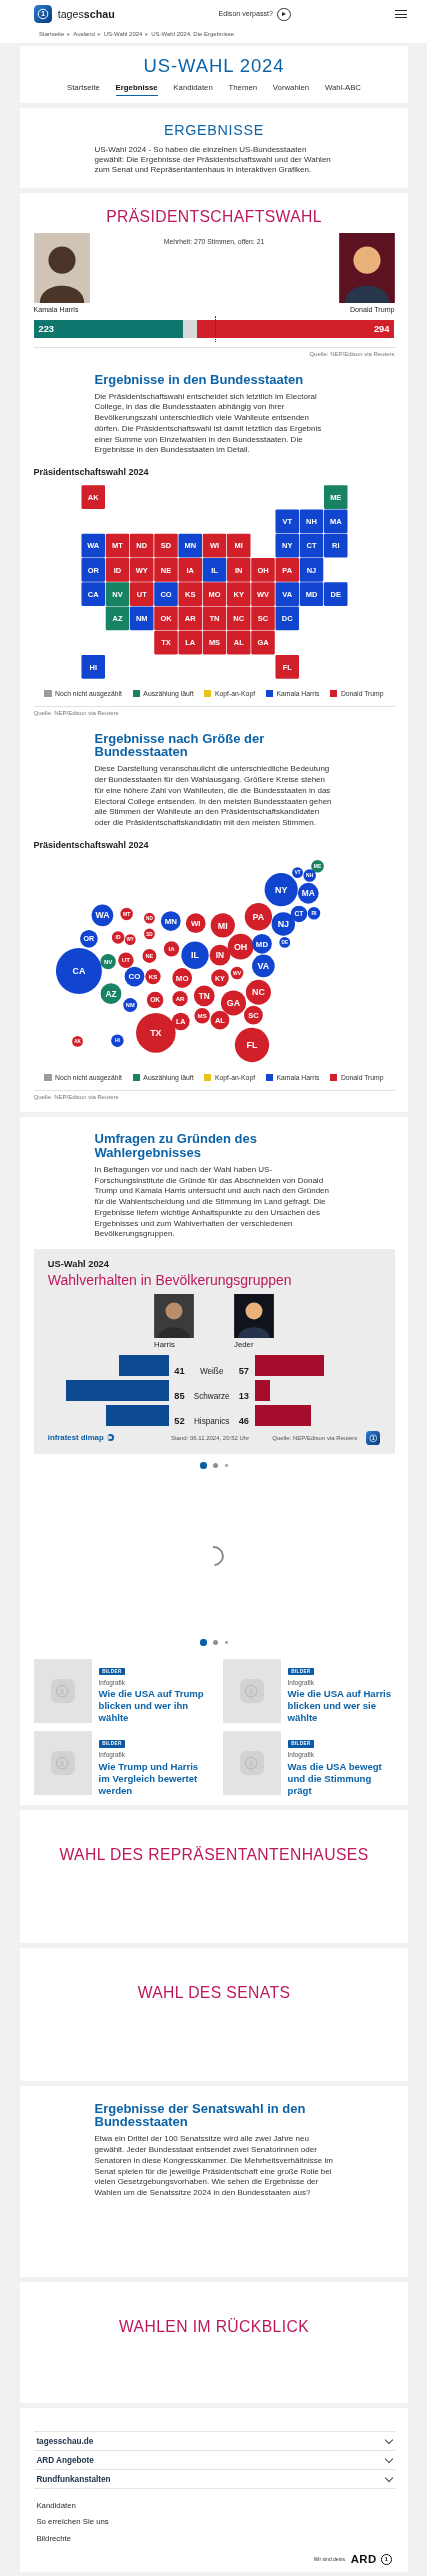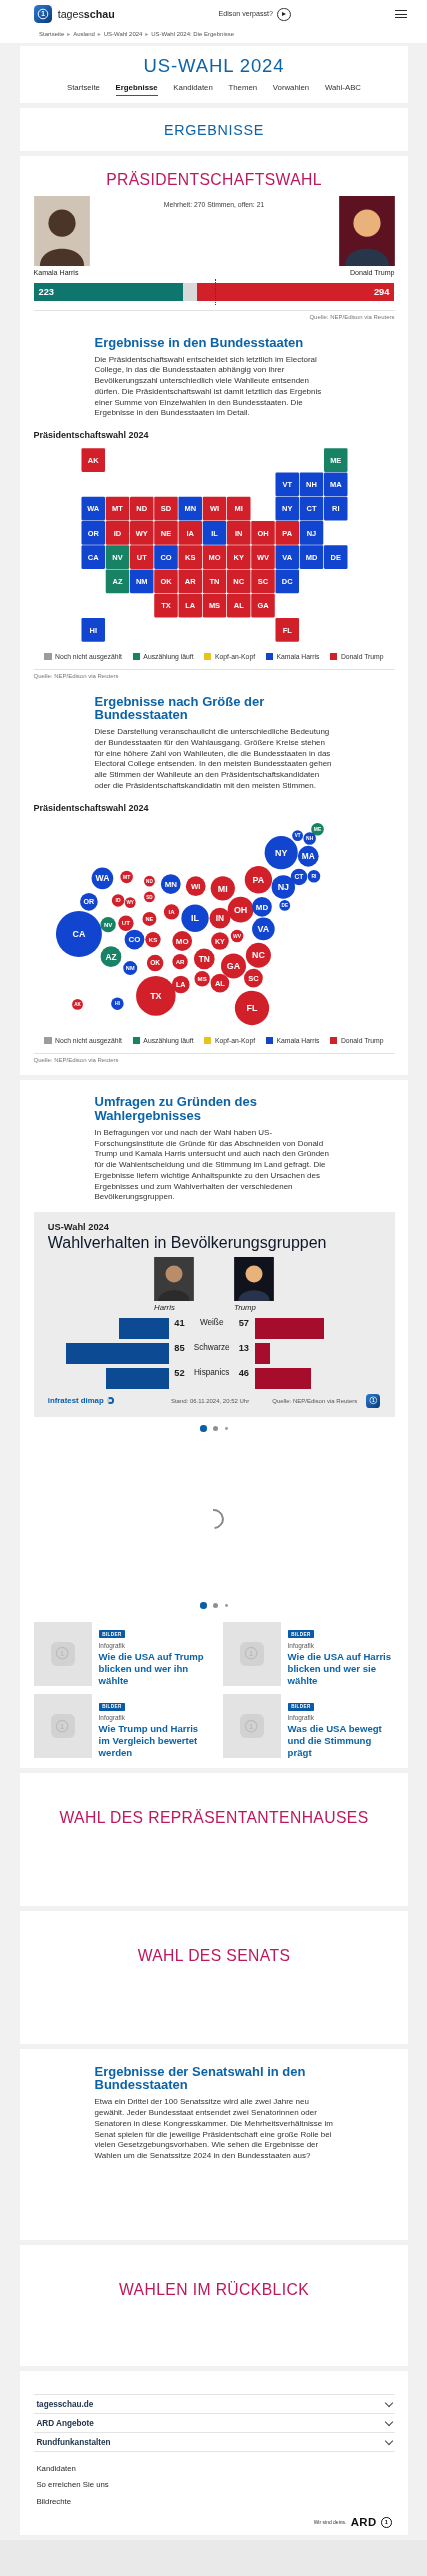--- a/index.html
+++ b/index.html
@@ -44,27 +44,27 @@
   .body-p{margin:5.7px 0 0 61px;width:241px;font-size:8px;line-height:10.7px;color:#333;}
   .map-title{font-size:9px;font-weight:700;color:#1d1d1f;margin-top:11.4px;line-height:10.7px;}
   .mapwrap{margin-top:7.1px;text-align:center;}
   .bubwrap{margin-top:5.7px;padding-left:20px;}
   .legend{display:flex;justify-content:center;gap:10.7px;margin-top:8.6px;font-size:6.8px;color:#333;align-items:center;height:7.8px;}
   .leg-item{display:flex;align-items:center;gap:3.6px;}
   .sw{width:7.1px;height:7.1px;display:inline-block;}
   .polls-card{padding:15.7px 13.5px 8.6px;}
   .panel{background:#ececec;margin-top:8.6px;padding:10px 14.3px 8.6px;}
   .panel-kicker{font-size:9.3px;font-weight:700;color:#1d1d1f;line-height:10.7px;}
-  .panel-title{font-size:16px;color:#0f172a;margin-top:3.6px;line-height:14.3px;}
+  .panel-title{font-size:14px;color:#be185d;margin-top:3.6px;line-height:14.3px;}
   .panel-photos{display:flex;justify-content:center;gap:40px;margin-top:7.1px;}
-  .pp-col{width:40px;font-style:italic;}
+  .pp-col{width:40px;}
   .pp-img{width:40px;height:44px;overflow:hidden;}
   .pp-label{font-size:7.8px;color:#222;margin-top:2.1px;}
   .demo-rows{margin-top:5.7px;}
-  .demo-row{display:flex;align-items:flex-start;height:21.4px;margin-bottom:3.6px;}
+  .demo-row{display:flex;align-items:flex-end;height:21.4px;margin-bottom:3.6px;}
   .dl-wrap{width:121px;display:flex;justify-content:flex-end;}
   .dbar{height:21.4px;}
   .dval{width:21.4px;text-align:center;font-size:9.3px;font-weight:700;color:#1d1d1f;}
   .dcat{width:43px;text-align:center;font-size:8.2px;color:#222;}
   .dr-wrap{width:121px;display:flex;justify-content:flex-start;}
   .panel-foot{display:flex;align-items:center;margin-top:4.3px;font-size:6px;color:#555;}
   .inf-brand{color:#0b5da8;font-weight:700;font-size:7.8px;display:flex;align-items:center;gap:2.9px;width:100px;}
   .donut{width:7.1px;height:7.1px;border-radius:50%;border:2.1px solid #0b5da8;border-left-color:#b9cfe4;box-sizing:border-box;display:inline-block;}
   .foot-stand{flex:1;text-align:center;}
   .ts-mini{width:14.3px;height:14.3px;border-radius:3.6px;background:linear-gradient(135deg,#2d7bd2,#083a7a);margin-left:8.6px;display:flex;align-items:center;justify-content:center;flex:none;}
@@ -134,20 +134,21 @@
       <span class="tab active">Ergebnisse</span>
       <span class="tab">Kandidaten</span>
       <span class="tab">Themen</span>
       <span class="tab">Vorwahlen</span>
       <span class="tab">Wahl-ABC</span>
     </div>
 </section>
 
 <section class="card intro-card">
   <div class="intro-h">ERGEBNISSE</div>
+  <p class="intro-p">US-Wahl 2024 - So haben die einzelnen US-Bundesstaaten gewählt: Die Ergebnisse der Präsidentschaftswahl und der Wahlen zum Senat und Repräsentantenhaus in interaktiven Grafiken.</p>
 </section>
 
 <section class="card main-card">
   <h2 class="section-title">PRÄSIDENTSCHAFTSWAHL</h2>
 
   <div class="cands">
     <div class="photo">
       <svg width="56" height="70" viewBox="0 0 78 98">
           <rect width="78" height="98" fill="#cfc4b6"></rect>
           <circle cx="39" cy="38" r="19" fill="#4a3528"></circle>
@@ -662,21 +663,21 @@
         <div class="pp-label">Harris</div>
       </div>
       <div class="pp-col">
         <div class="pp-img">
           <svg width="40" height="44" viewBox="0 0 56 62">
               <rect width="56" height="62" fill="#10131c"></rect>
               <circle cx="28" cy="24" r="12" fill="#e8b27a"></circle>
               <path d="M6 62 C6 42 50 42 50 62 Z" fill="#26334a"></path>
             </svg>
         </div>
-        <div class="pp-label">Trump</div>
+        <div class="pp-label">Jeder</div>
       </div>
     </div>
     <div class="demo-rows" id="demo-rows">
         <div class="demo-row">
           <div class="dl-wrap">
             <div class="dbar" style="width: 50px; background: rgb(12, 75, 148);"></div>
           </div>
           <div class="dval">41</div>
           <div class="dcat">Weiße</div>
           <div class="dval">57</div>

